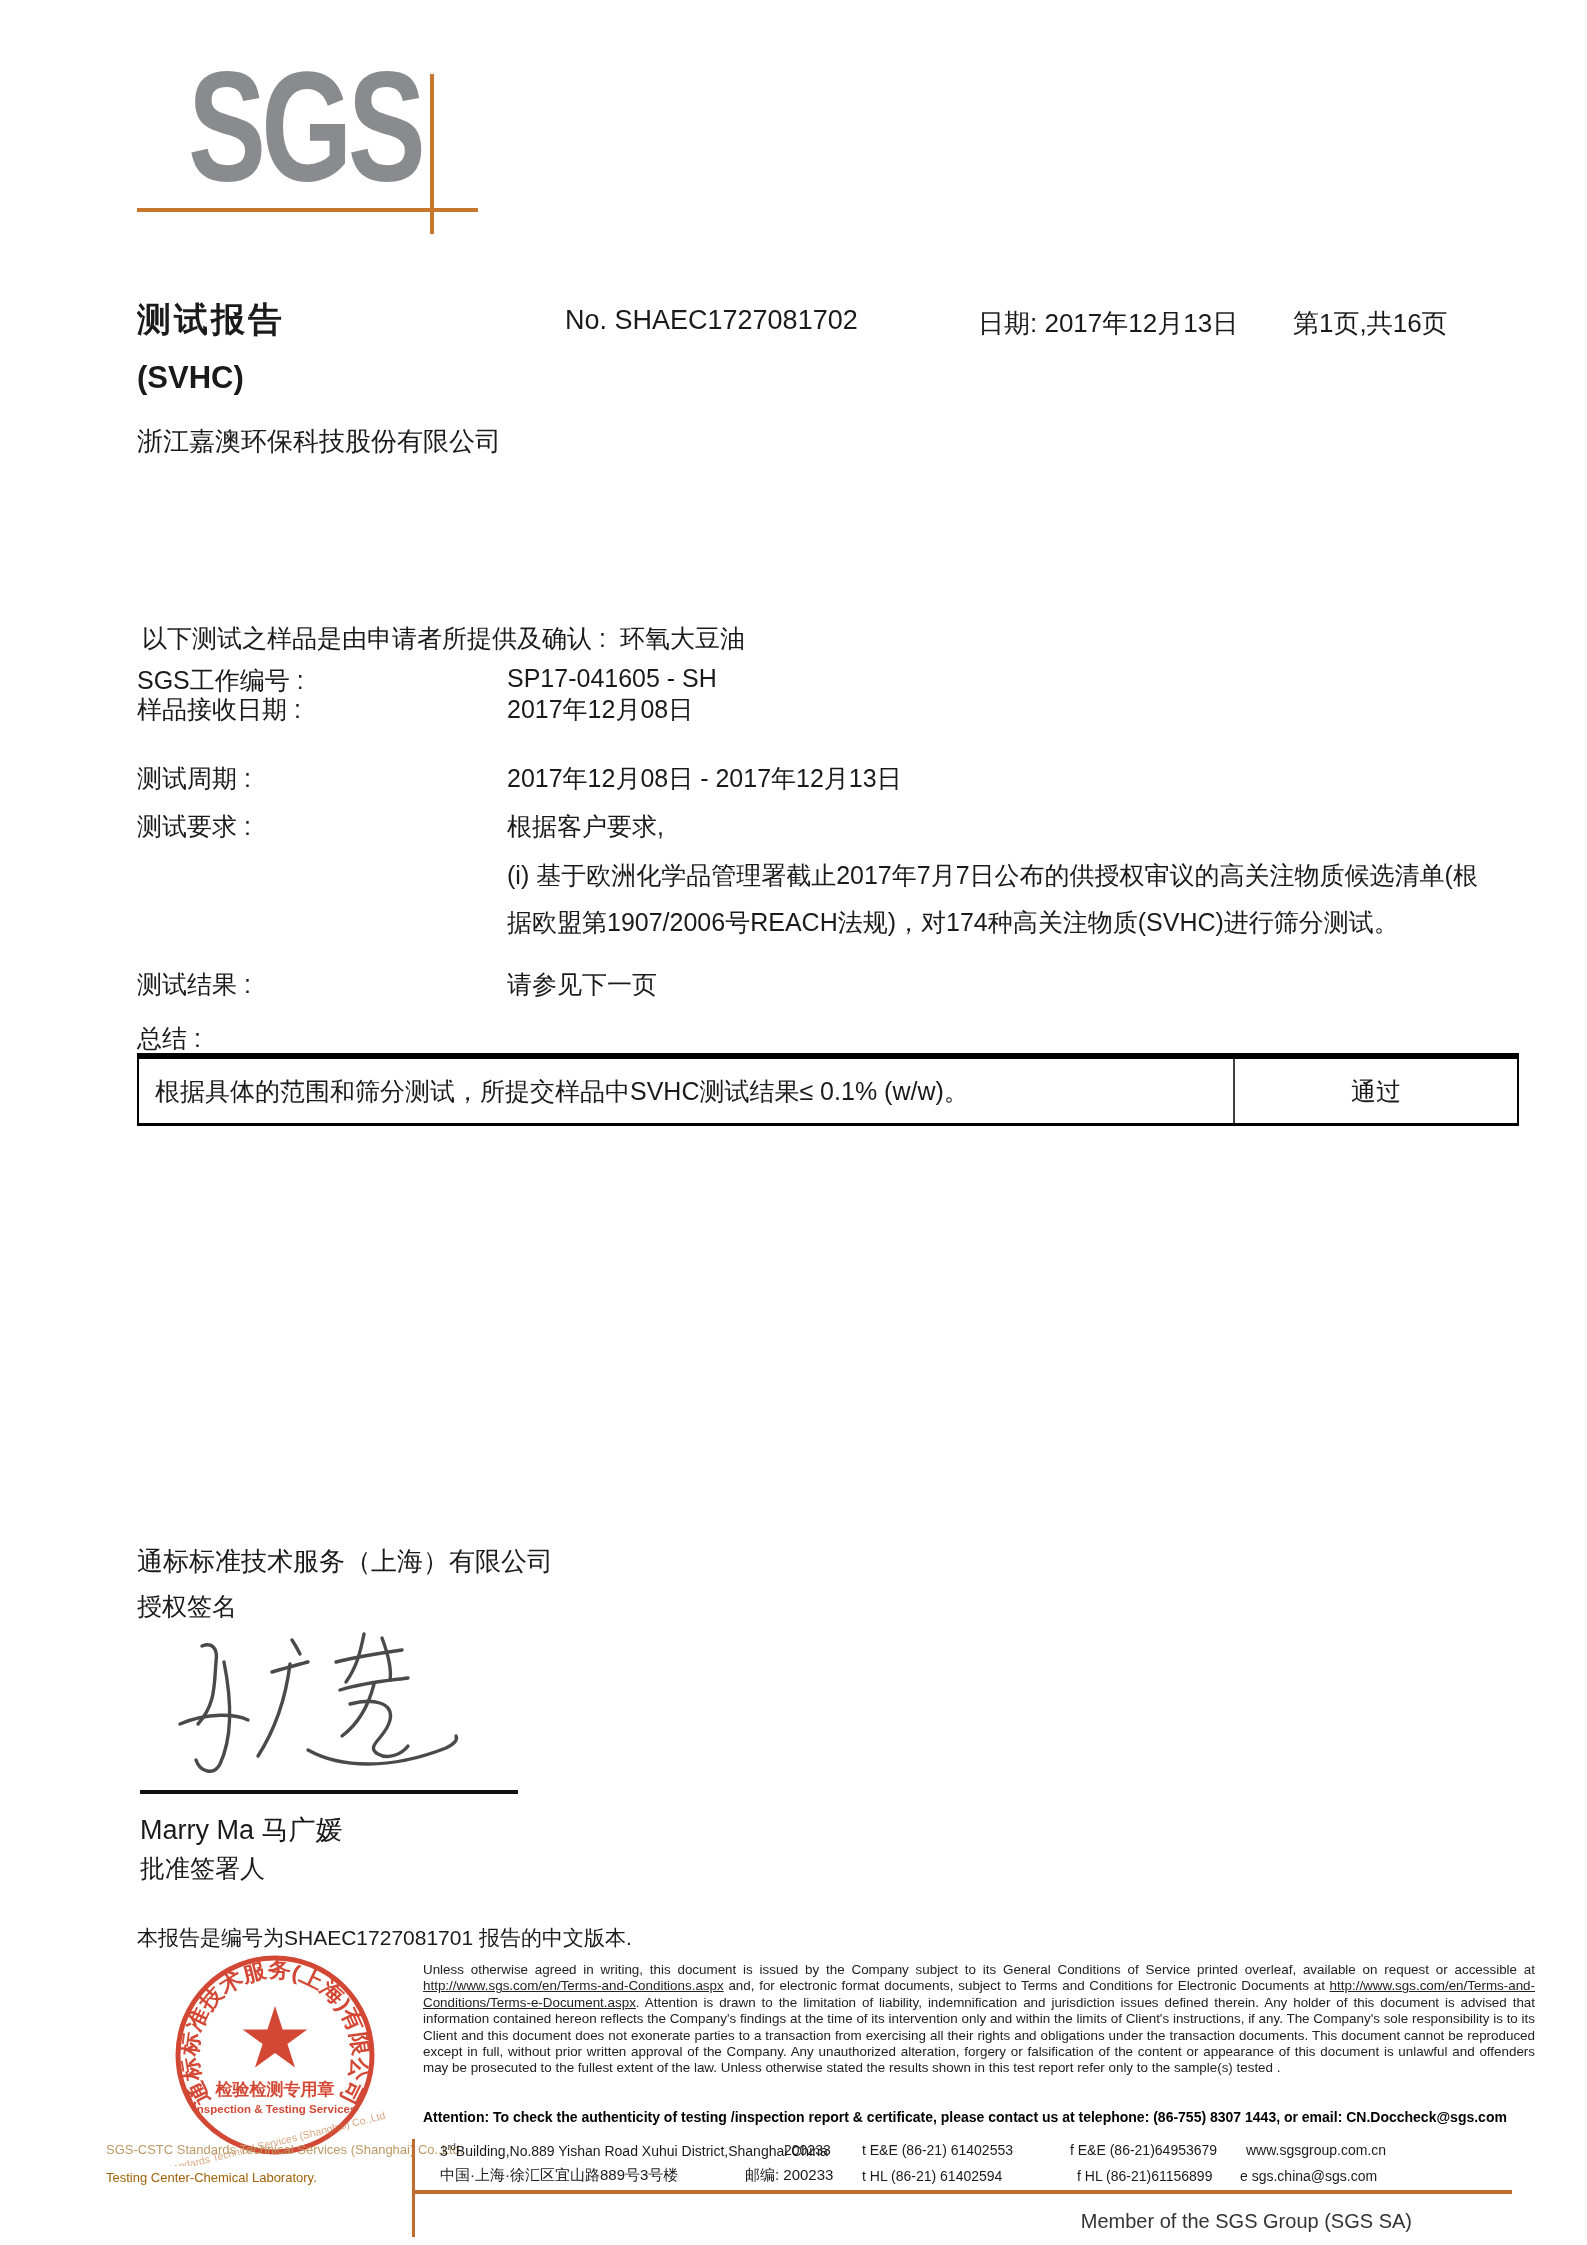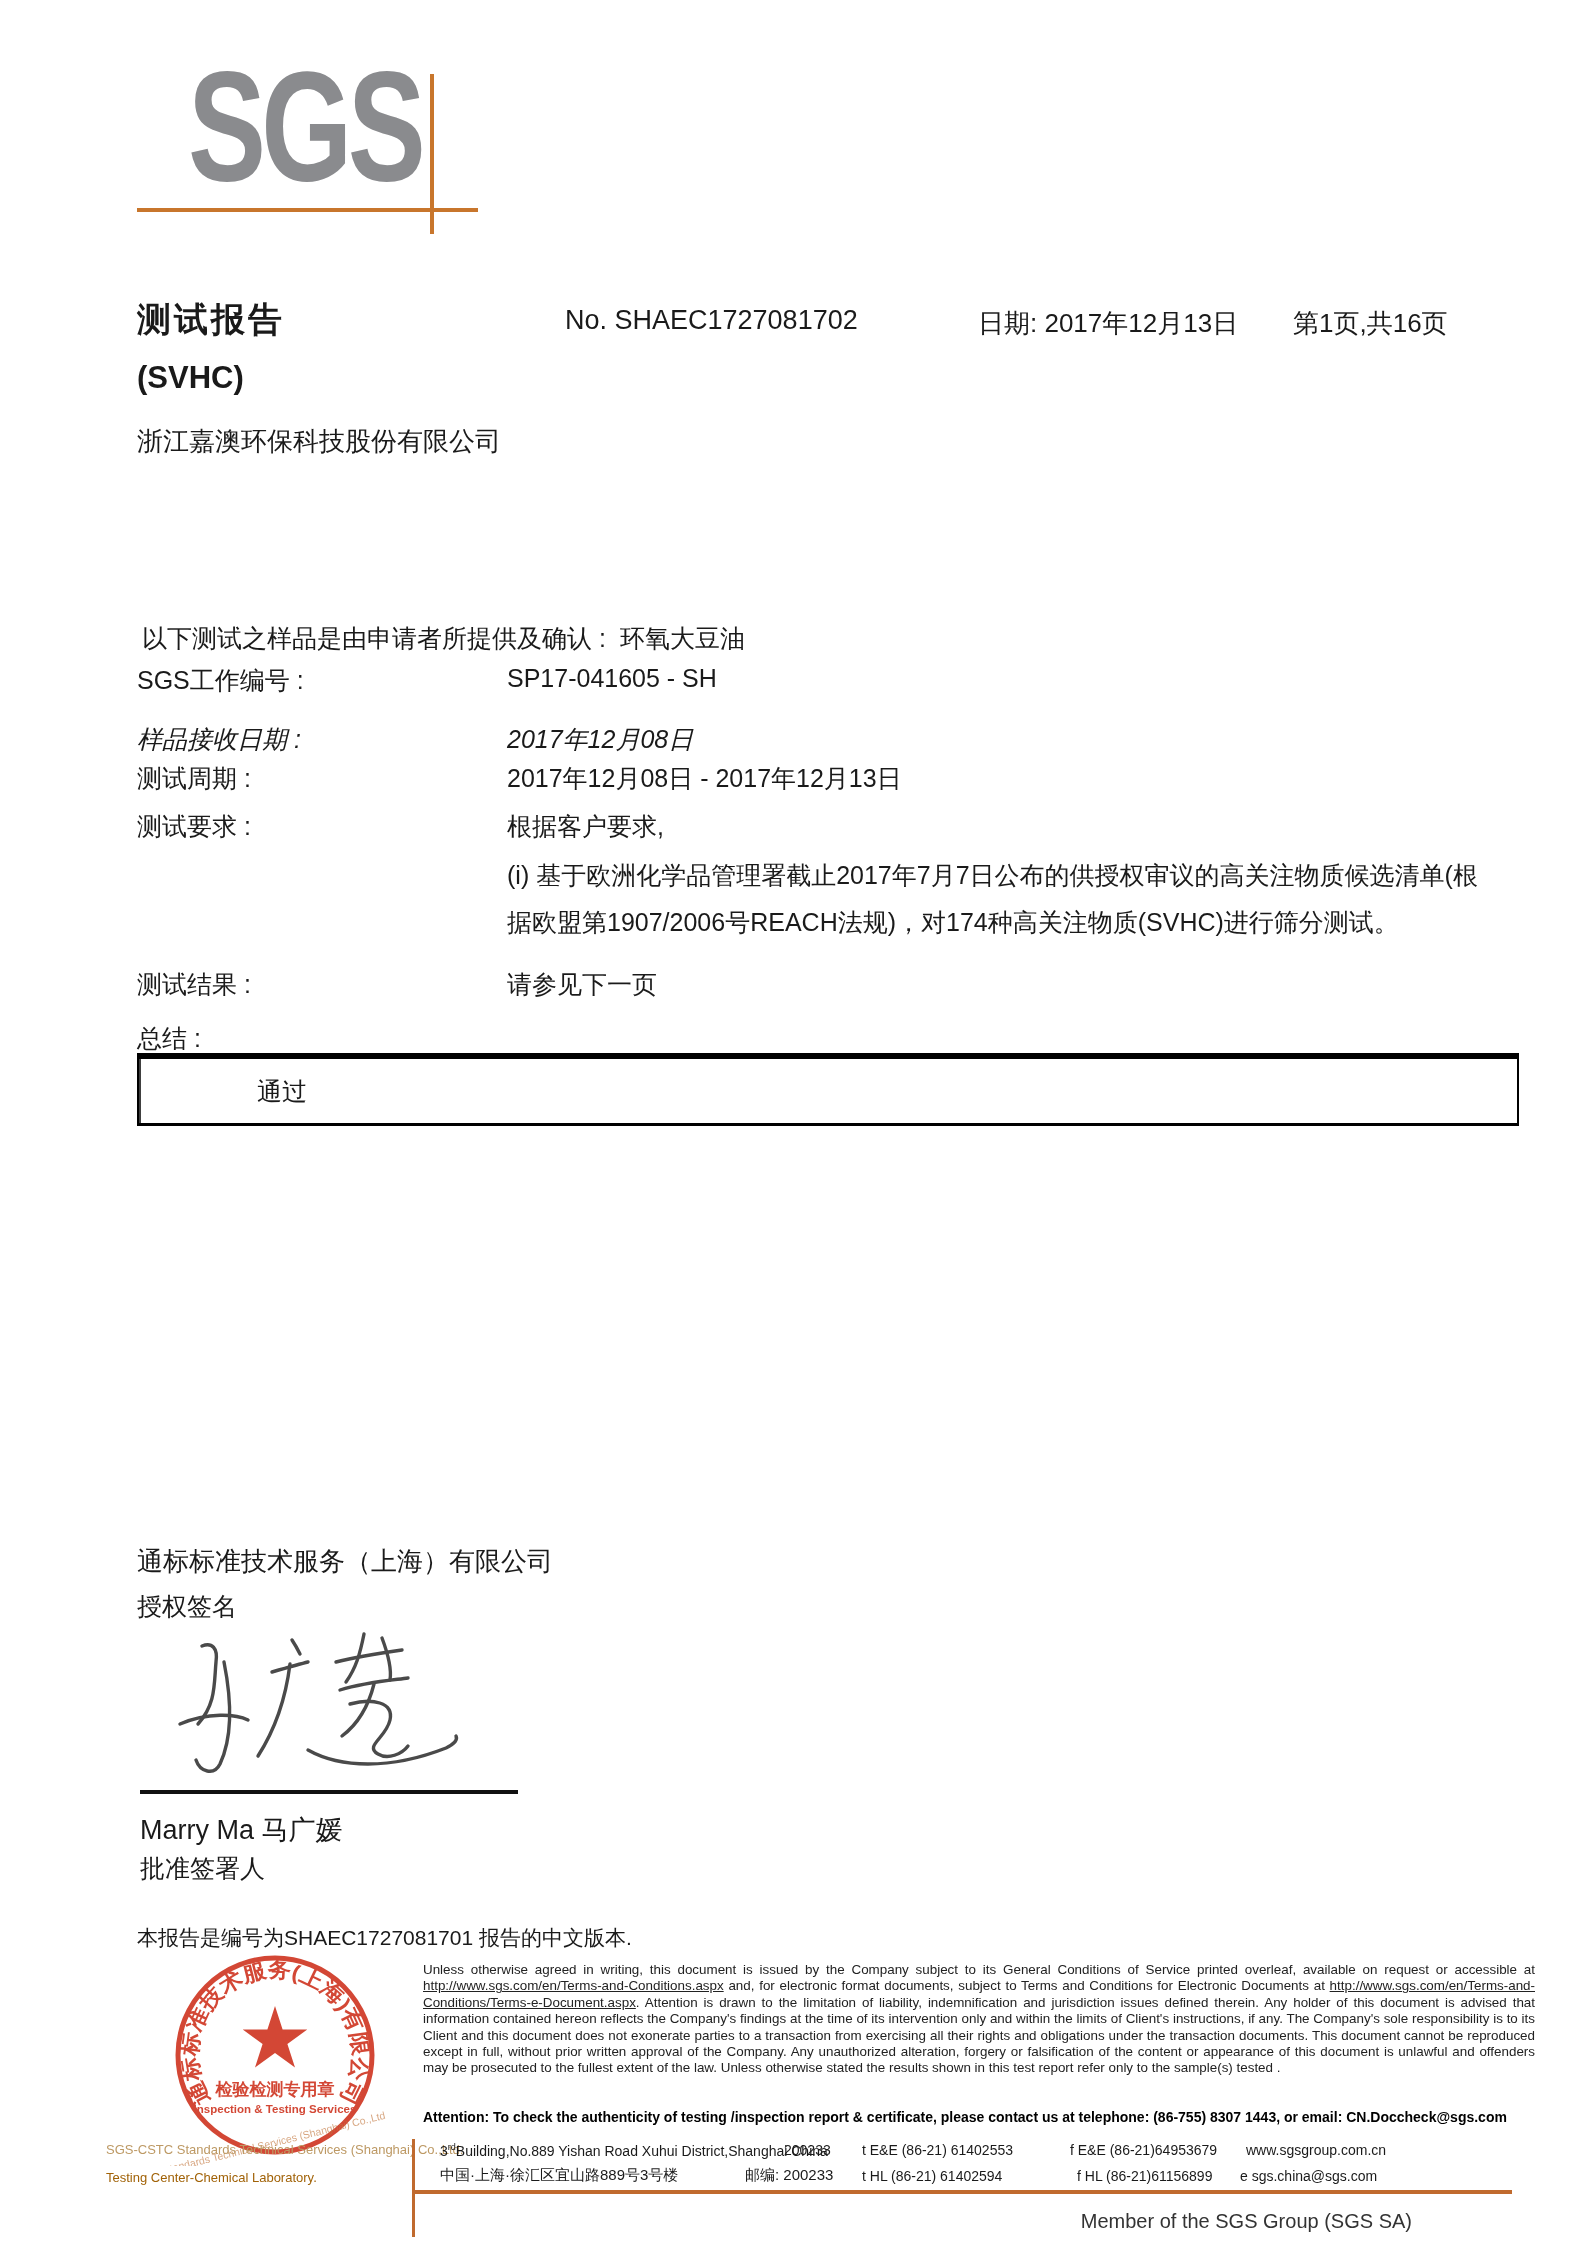--- a/index.html
+++ b/index.html
@@ -85,21 +85,21 @@
   <div class="client-name">浙江嘉澳环保科技股份有限公司</div>
 
   <div class="intro-row">
     <span class="lbl">以下测试之样品是由申请者所提供及确认 :</span><span>环氧大豆油</span>
   </div>
 
   <div class="info-row" style="top:664px;">
     <span class="lbl">SGS工作编号 :</span>
     <span>SP17-041605 - SH</span>
   </div>
-  <div class="info-row" style="top:723px;font-style:italic;">
+  <div class="info-row" style="top:693px;">
     <span class="lbl">样品接收日期 :</span>
     <span>2017年12月08日</span>
   </div>
   <div class="info-row" style="top:762px;">
     <span class="lbl">测试周期 :</span>
     <span>2017年12月08日 - 2017年12月13日</span>
   </div>
   <div class="info-row" style="top:810px;">
     <span class="lbl">测试要求 :</span>
     <span>根据客户要求,</span>
@@ -107,20 +107,23 @@
 
   <div class="req-detail">(i) 基于欧洲化学品管理署截止2017年7月7日公布的供授权审议的高关注物质候选清单(根据欧盟第1907/2006号REACH法规)，对174种高关注物质(SVHC)进行筛分测试。</div>
 
   <div class="info-row" style="top:968px;">
     <span class="lbl">测试结果 :</span>
     <span>请参见下一页</span>
   </div>
 
   <div class="summary-heading">总结 :</div>
   <div class="summary-table">
+    <div class="cell-text">
+      <span>根据具体的范围和筛分测试，所提交样品中SVHC测试结果≤ 0.1% (w/w)。</span>
+    </div>
     <div class="cell-verdict">
       <span>通过</span>
     </div>
   </div>
 
   <div class="sig-company">通标标准技术服务（上海）有限公司</div>
   <div class="sig-label">授权签名</div>
 
   <svg class="signature-svg" width="320" height="170" viewBox="0 0 320 170">
     <g fill="none" stroke="#4a4a4a" stroke-width="3.4" stroke-linecap="round" stroke-linejoin="round">

